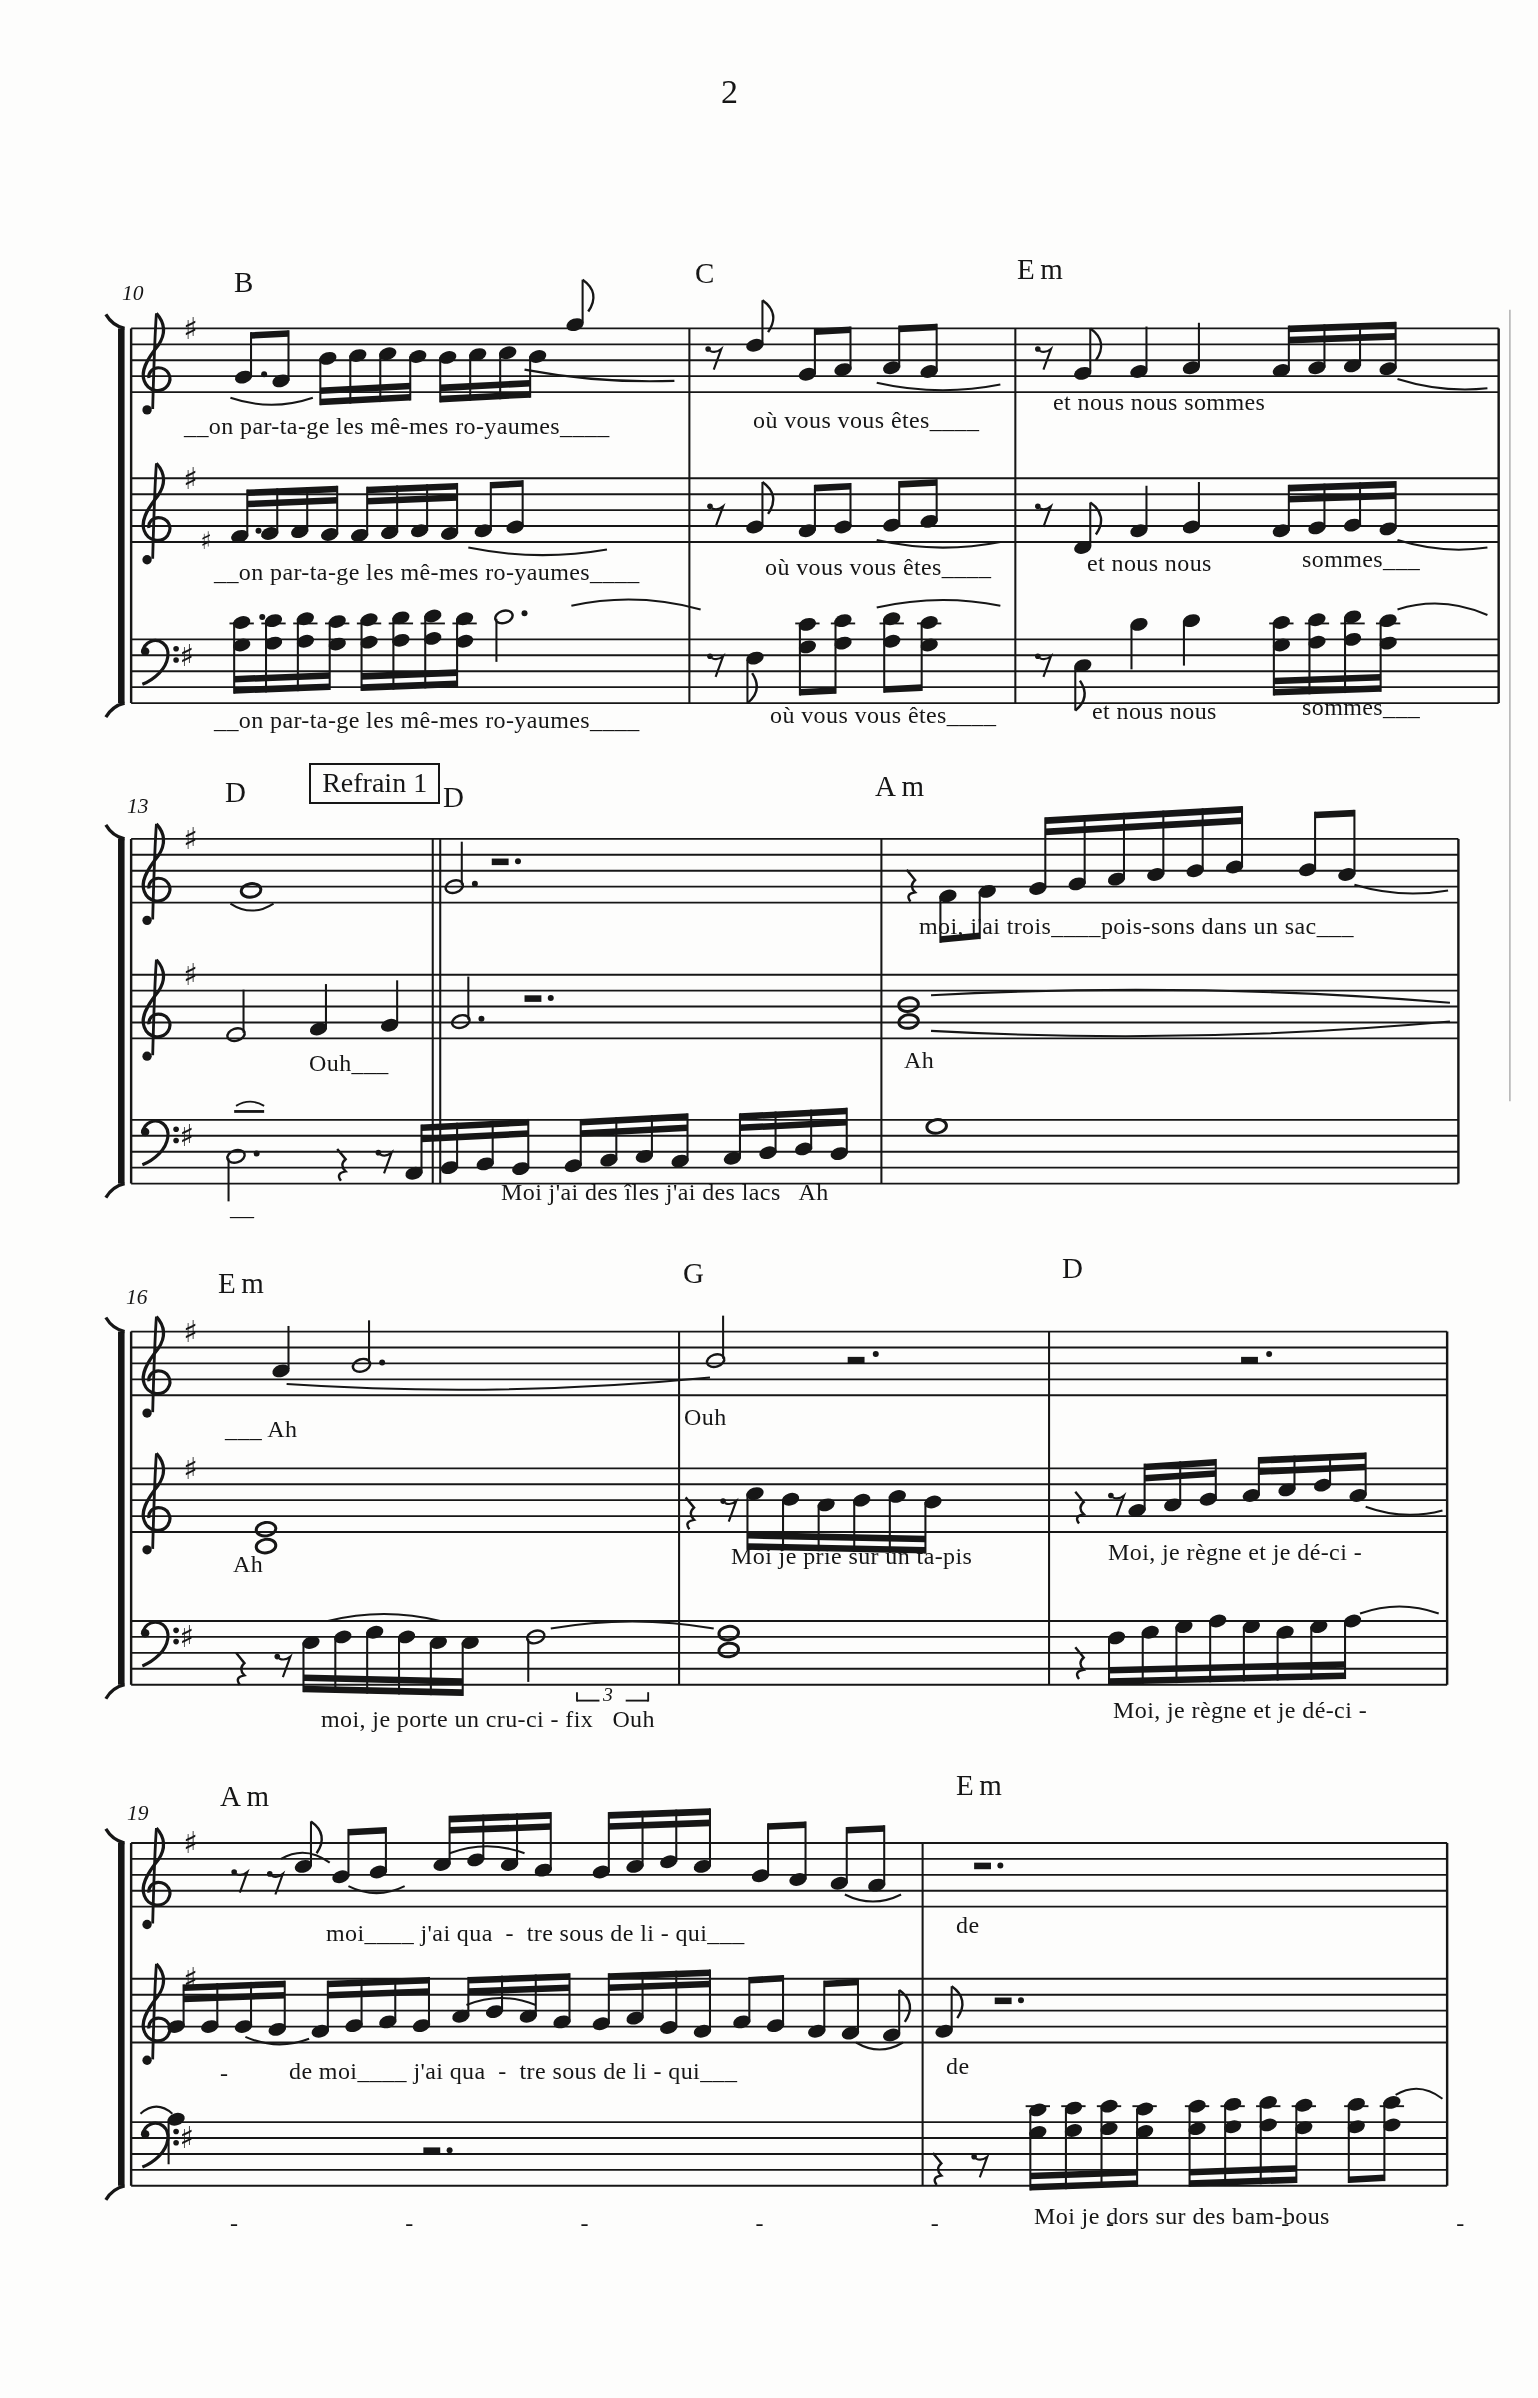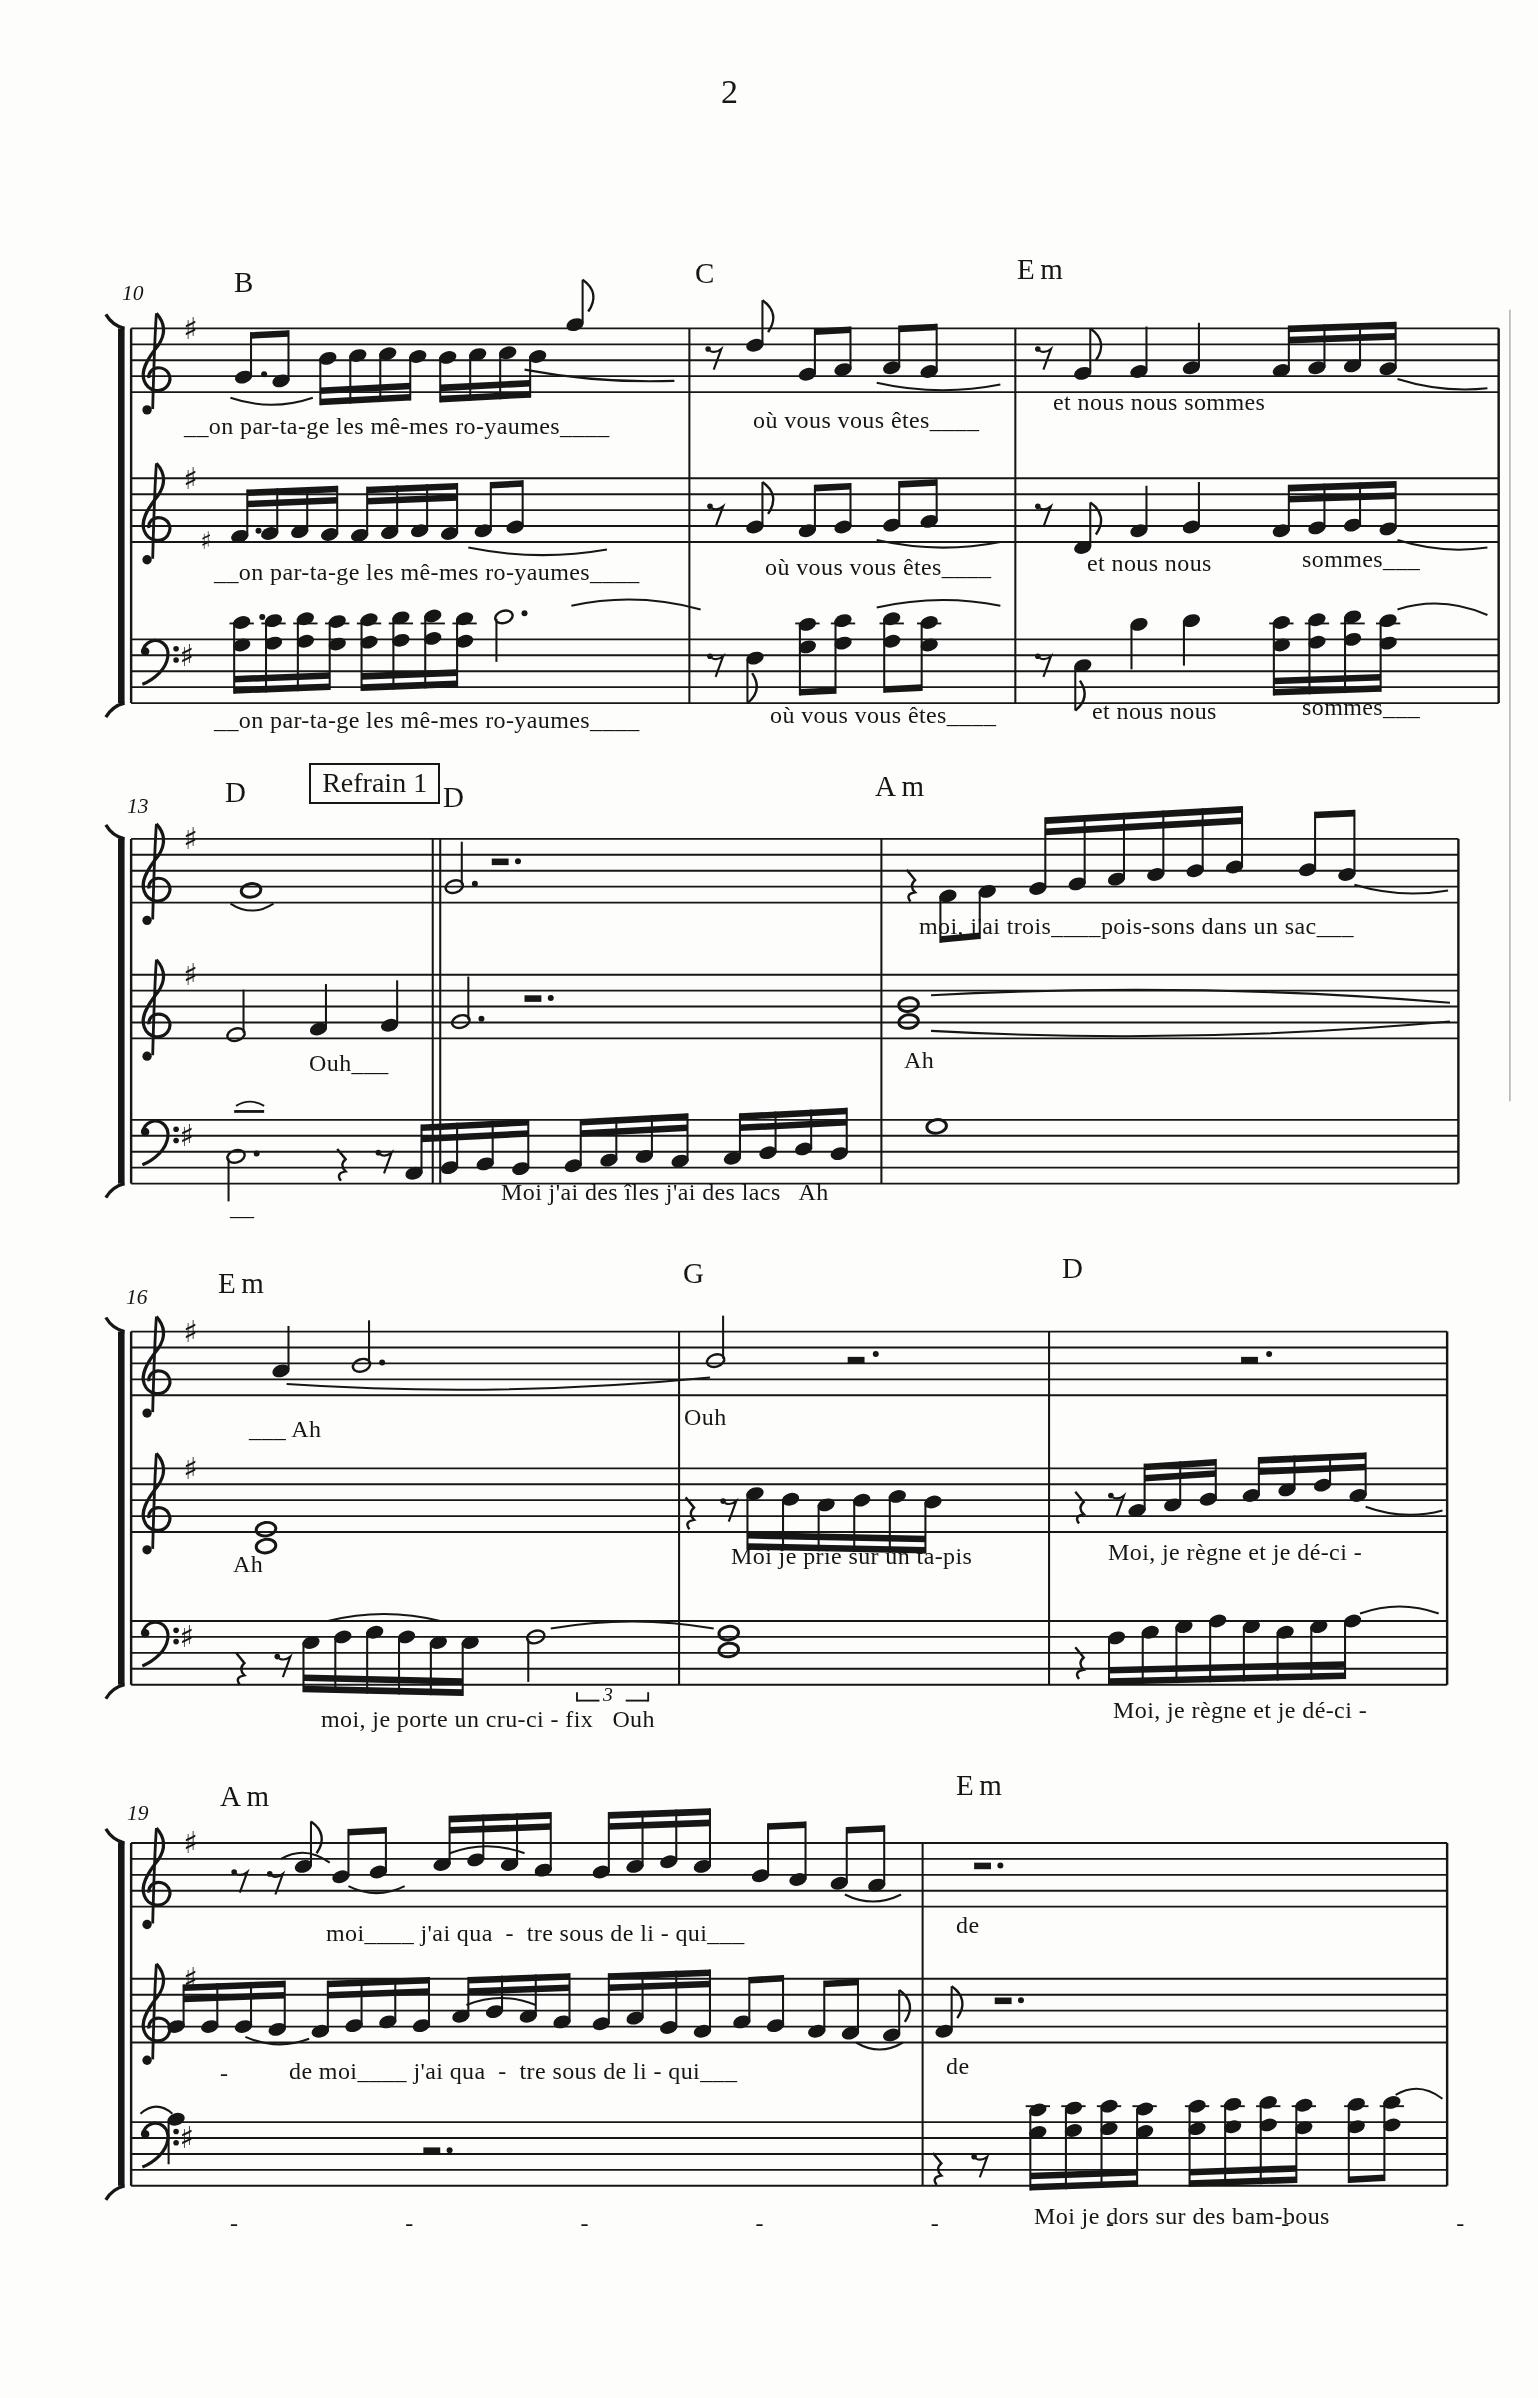--- a/index.html
+++ b/index.html
@@ -788,21 +788,21 @@
   <span class="t lyr" style="left:911px;top:914px;margin-left:8px;">moi, j'ai trois____pois-sons dans un sac___</span>
   <span class="t lyr" style="left:309px;top:1051px;">Ouh___</span>
   <span class="t lyr" style="left:904px;top:1048px;">Ah</span>
   <span class="t lyr" style="left:230px;top:1203px;">—</span>
   <span class="t lyr" style="left:501px;top:1180px;">Moi j'ai des îles j'ai des lacs   Ah</span>
 
   <span class="t mnum" style="left:126px;top:1287px;">16</span>
   <span class="t chord wide" style="left:218px;top:1269px;">Em</span>
   <span class="t chord" style="left:683px;top:1259px;">G</span>
   <span class="t chord" style="left:1062px;top:1254px;">D</span>
-  <span class="t lyr" style="left:225px;top:1417px;margin-left:24px;">___ Ah</span>
+  <span class="t lyr" style="left:225px;top:1417px;">___ Ah</span>
   <span class="t lyr" style="left:684px;top:1405px;">Ouh</span>
   <span class="t lyr" style="left:233px;top:1552px;">Ah</span>
   <span class="t lyr" style="left:731px;top:1544px;">Moi je prie sur un ta-pis</span>
   <span class="t lyr" style="left:1108px;top:1540px;">Moi, je règne et je dé-ci -</span>
   <span class="t lyr" style="left:321px;top:1707px;">moi, je porte un cru-ci - fix   Ouh</span>
   <span class="t lyr" style="left:1113px;top:1698px;">Moi, je règne et je dé-ci -</span>
   <span class="t tup" style="left:603px;top:1685px;">3</span>
 
   <span class="t mnum" style="left:127px;top:1803px;">19</span>
   <span class="t chord wide" style="left:220px;top:1782px;">Am</span>

